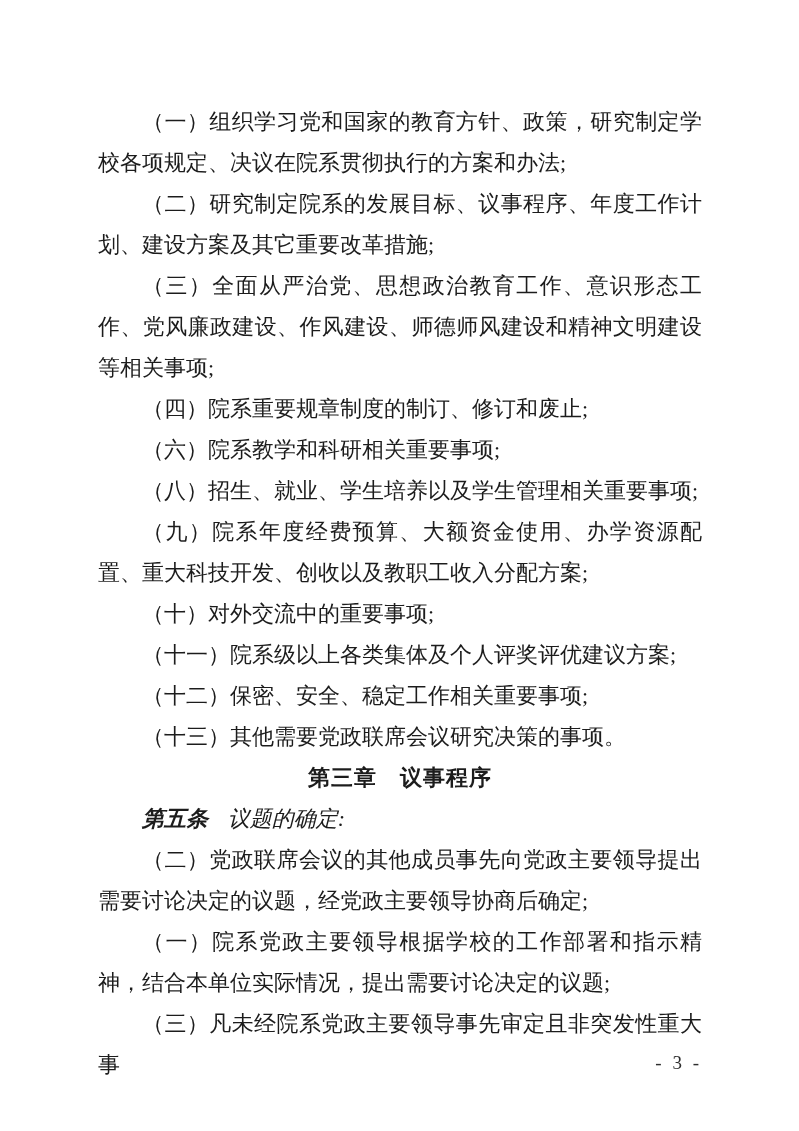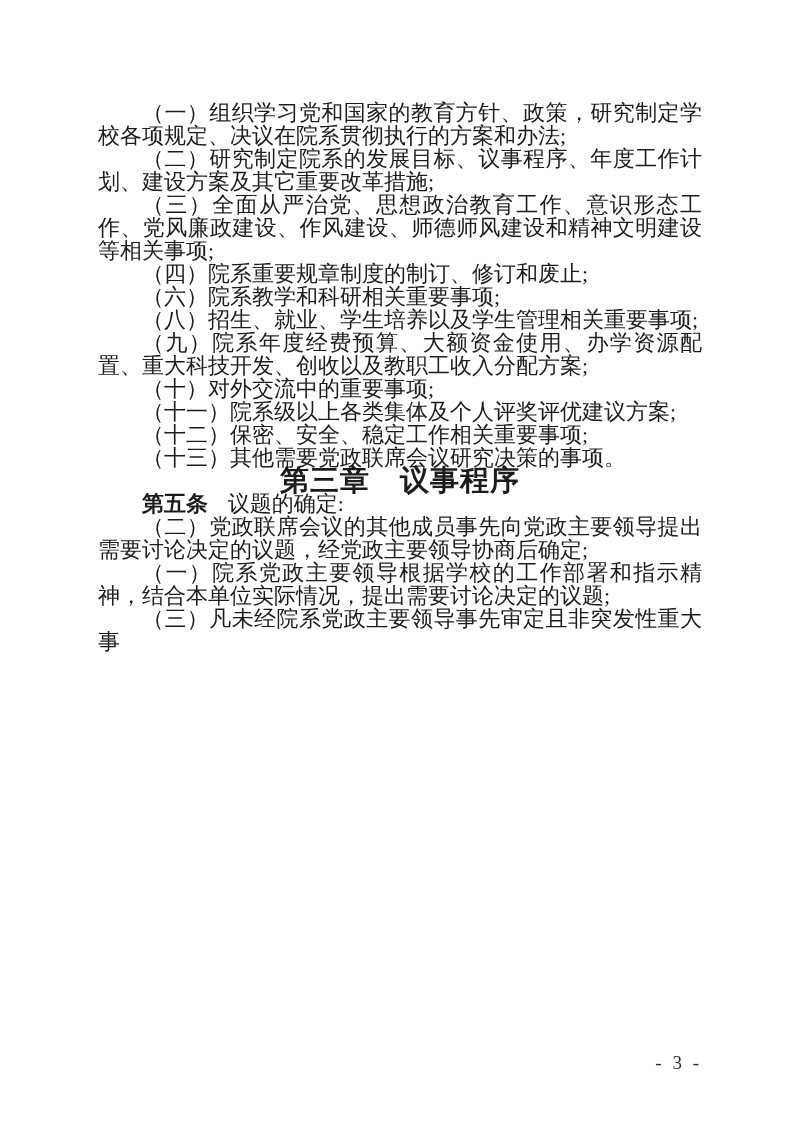--- a/index.html
+++ b/index.html
@@ -11,40 +11,41 @@
     background: #ffffff;
     overflow: hidden;
   }
   .doc-body {
     position: absolute;
     left: 98px;
     top: 101px;
     width: 604px;
     font-family: "Liberation Serif", serif;
     font-size: 22px;
-    line-height: 23px;
+    line-height: 41px;
     color: #1c1c1c;
     text-align: justify;
   }
   p.clause {
     margin: 0;
     text-indent: 2em;
   }
   p.chapter {
     margin: 0;
     text-indent: 0;
     text-align: center;
     font-family: "Liberation Sans", sans-serif;
     font-weight: bold;
-    font-size: 29px;
+    font-size: 22px;
     letter-spacing: 1px;
   }
   p.article {
     margin: 0;
     text-indent: 2em;
+    font-style: italic;
   }
   .article-label {
     font-family: "Liberation Sans", sans-serif;
     font-weight: bold;
     margin-right: 0.9em;
   }
   .page-number {
     position: absolute;
     right: 97px;
     top: 1052px;

